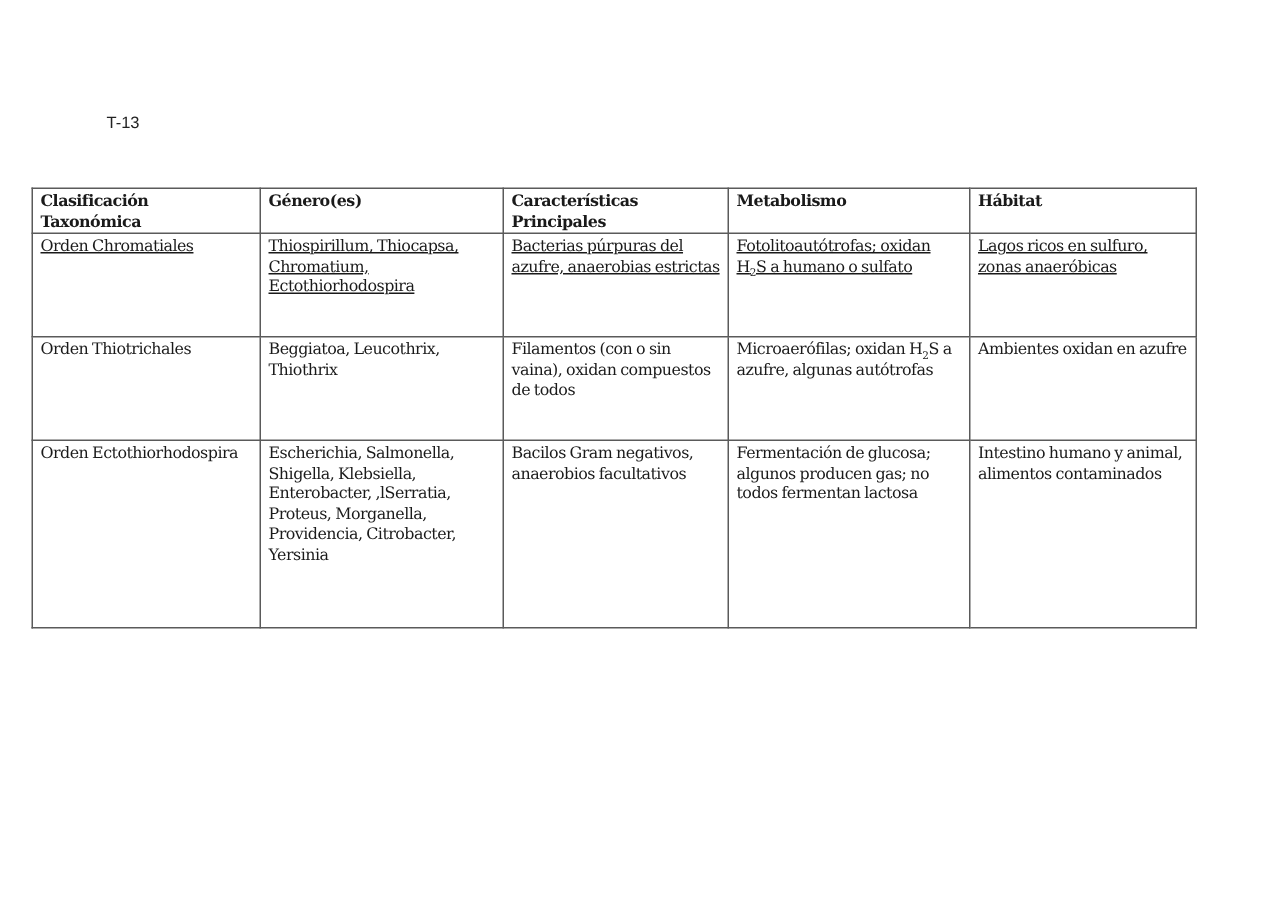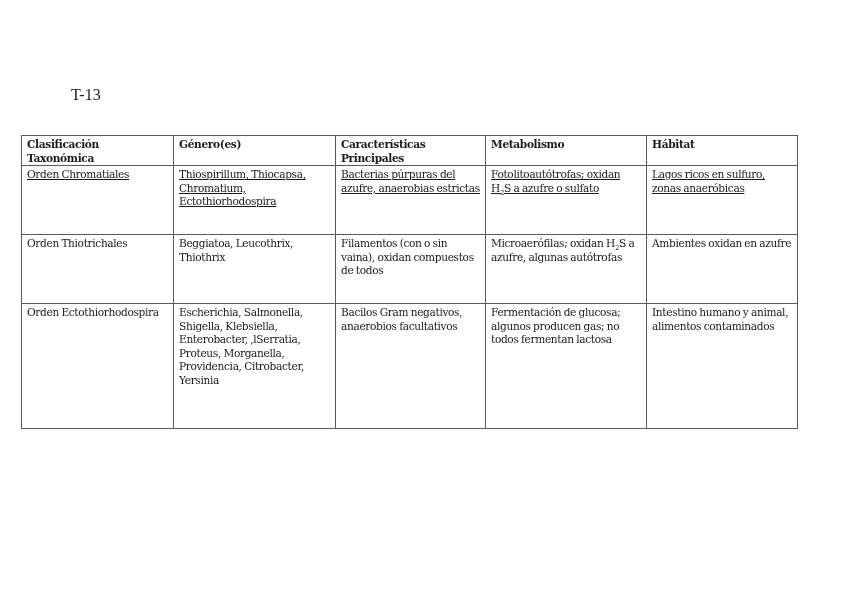--- a/index.html
+++ b/index.html
@@ -11,29 +11,29 @@
       width: 848px;
       height: 599px;
       position: relative;
       overflow: hidden;
       font-family: "DejaVu Serif", "Liberation Serif", serif;
       color: #1a1a1a;
     }
     .page-label {
       position: absolute;
       left: 71px;
-      top: 86px;
-      font-family: Liberation Serif, serif;
-      font-size: 16px;
+      top: 76px;
+      font-family: Liberation Sans, sans-serif;
+      font-size: 11px;
       color: #222;
     }
     table.tax-table {
       position: absolute;
       left: 21px;
-      top: 135px;
+      top: 125px;
       width: 776px;
       border-collapse: collapse;
       table-layout: fixed;
     }
     table.tax-table td, table.tax-table th {
       border: 1px solid #5a5a5a;
       vertical-align: top;
       padding: 2px 5px 0 5px;
       font-size: 10.6px;
       line-height: 13.5px;
@@ -77,21 +77,21 @@
       <th>Características Principales</th>
       <th>Metabolismo</th>
       <th>Hábitat</th>
     </tr>
   </thead>
   <tbody>
     <tr class="r1">
       <td>Orden Chromatiales</td>
       <td>Thiospirillum, Thiocapsa, Chromatium, Ectothiorhodospira</td>
       <td>Bacterias púrpuras del azufre, anaerobias estrictas</td>
-      <td><span>Fotolitoautótrofas; oxidan H</span><sub>2</sub><span>S a azufre o sulfato</span></td>
+      <td><span>Fotolitoautótrofas; oxidan H</span><sub>2</sub><span>S a humano o sulfato</span></td>
       <td>Lagos ricos en sulfuro, zonas anaeróbicas</td>
     </tr>
     <tr class="r2">
       <td class="valign-mid">Orden Thiotrichales</td>
       <td>Beggiatoa, Leucothrix, Thiothrix</td>
       <td>Filamentos (con o sin vaina), oxidan compuestos de todos</td>
       <td><span>Microaerófilas; oxidan H</span><sub>2</sub><span>S a azufre, algunas autótrofas</span></td>
       <td>Ambientes oxidan en azufre</td>
     </tr>
     <tr class="r4">

